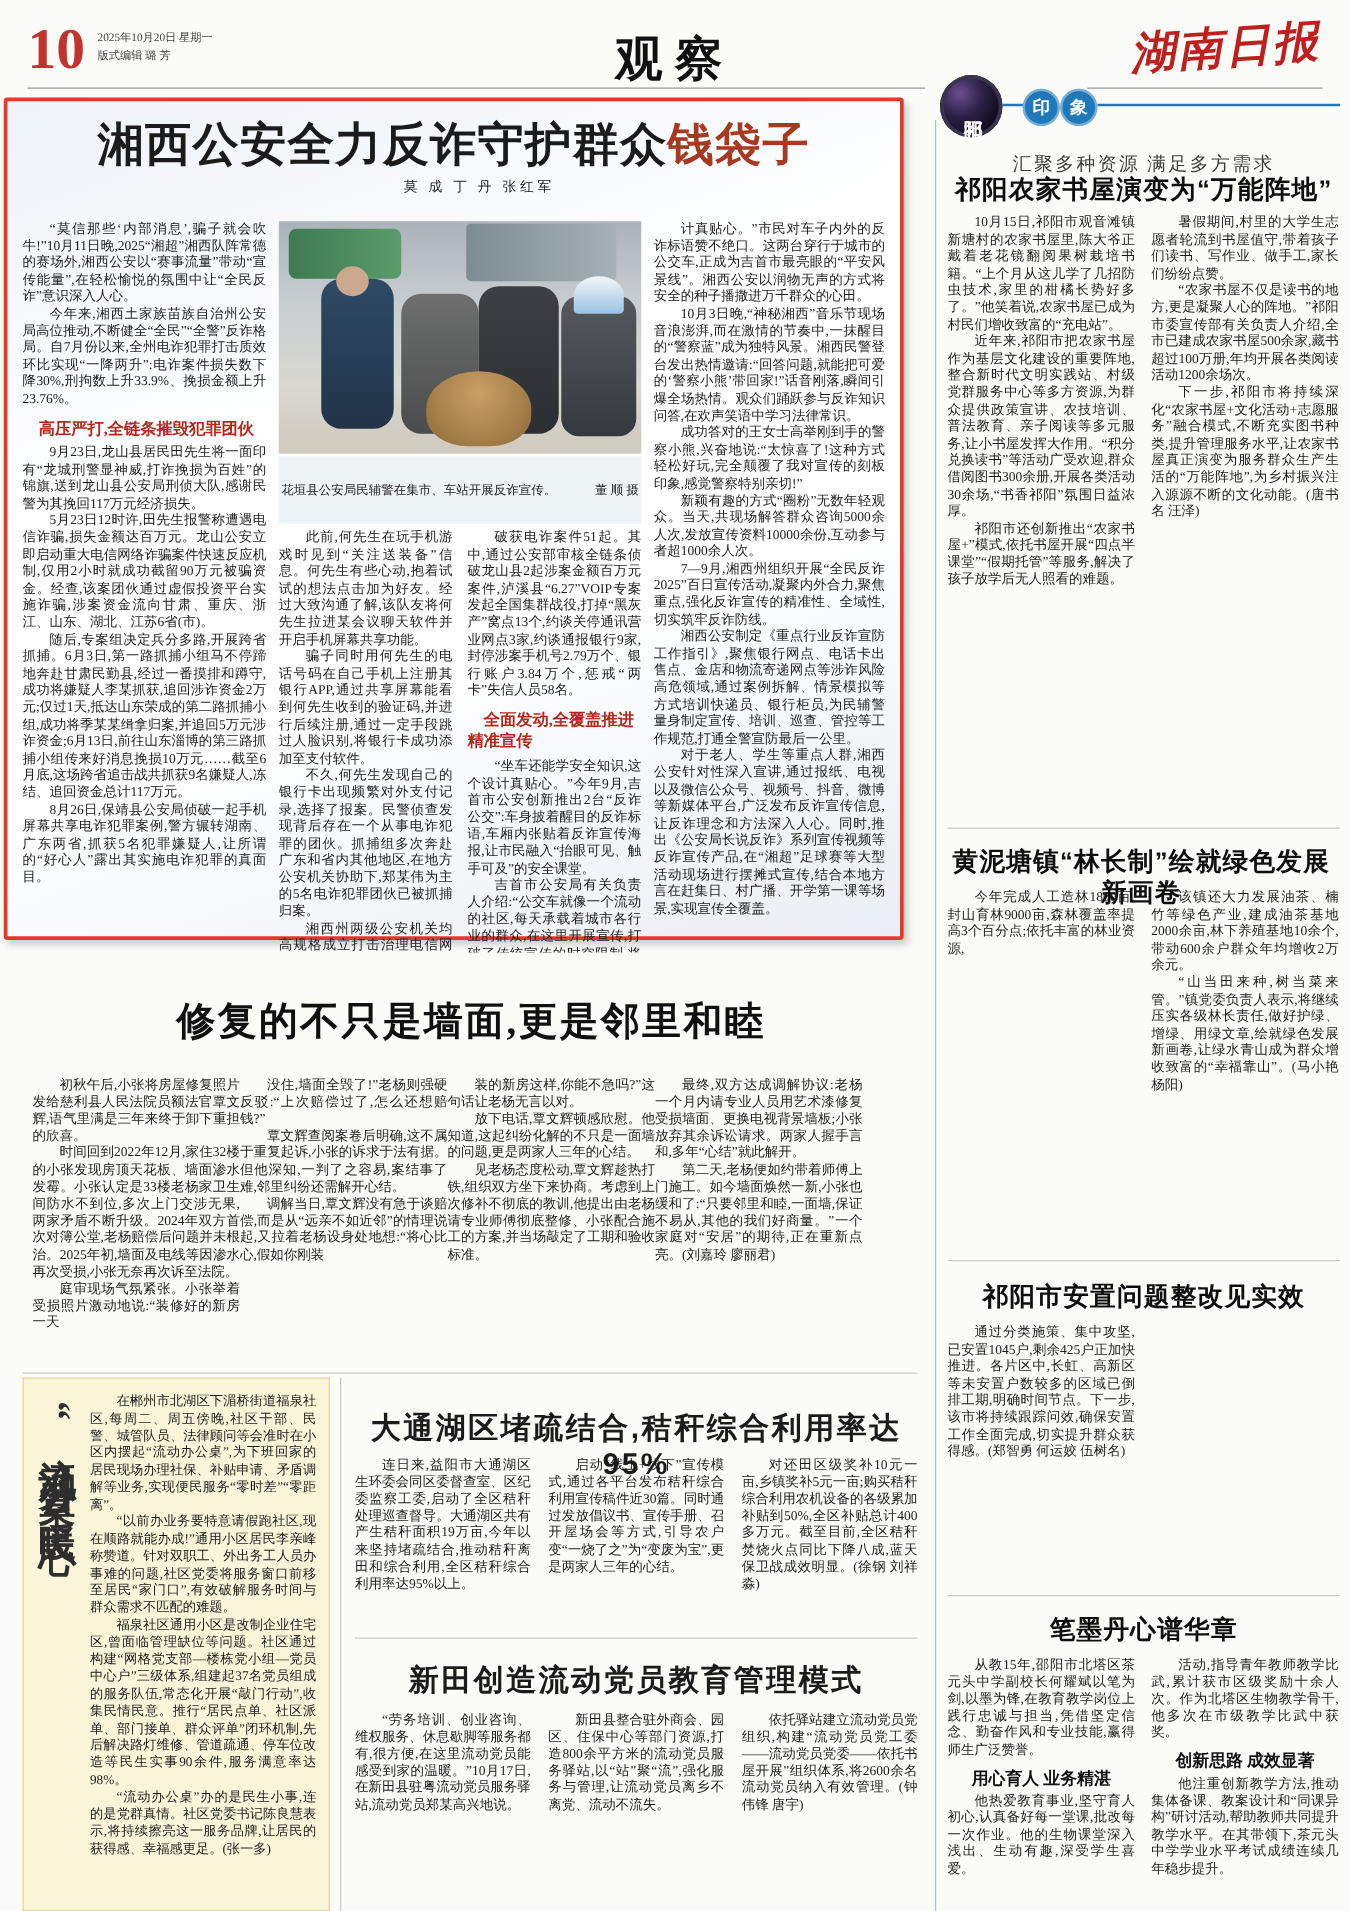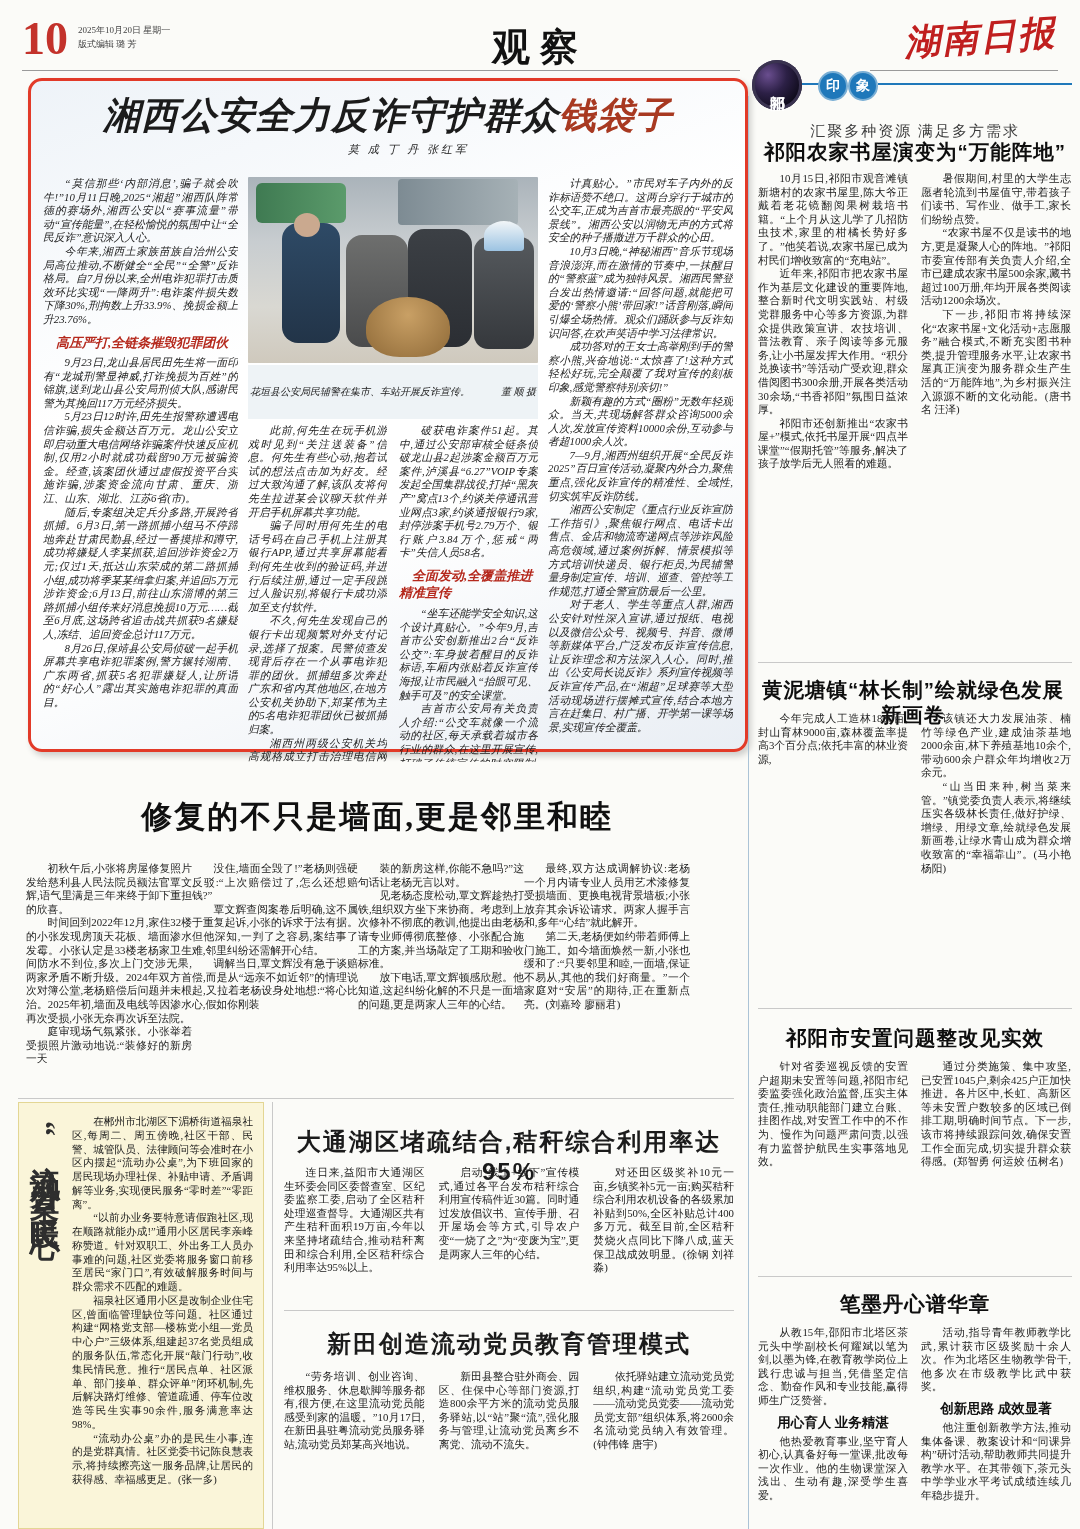--- a/index.html
+++ b/index.html
@@ -8,23 +8,23 @@
   .sans{font-family:"Liberation Sans","DejaVu Sans",sans-serif;}
   .abs{position:absolute;}
   
   .pagenum{font-size:46px;font-weight:bold;color:#c3322b;line-height:1;}
   .dateline{font-size:9px;color:#444;line-height:1.5;}
   .section-title{font-size:38px;font-weight:700;letter-spacing:10px;color:#111;}
   .masthead{font-size:36px;font-weight:bold;color:#c01f1f;font-style:italic;transform:rotate(-4deg);letter-spacing:2px;}
   .hrule{position:absolute;background:#9a9a9a;height:1px;}
   .vrule{position:absolute;background:#c9c9c9;width:1px;}
   
-  .redbox{left:28px;top:78px;width:714px;height:668px;border:3px solid #e23a28;border-radius:14px;
+  .redbox{left:3px;top:78px;width:714px;height:668px;border:3px solid #e23a28;border-radius:3px;
           background:linear-gradient(160deg,#eef3f8 0%,#ffffff 38%,#ffffff 62%,#e9eef4 100%);
-          box-shadow:3px 4px 6px rgba(0,0,0,.18);font-style:italic;}
+          box-shadow:3px 4px 6px rgba(0,0,0,.18);}
   .main-headline{text-align:center;padding-top:16px;font-size:37px;font-weight:900;letter-spacing:1px;line-height:1.05;}
   .main-headline .red{color:#a83921;}
   .main-byline{text-align:center;font-size:11px;color:#222;margin-top:6px;letter-spacing:3px;padding-left:41px;}
   .mcontent{position:absolute;left:12px;top:96px;width:690px;height:558px;display:flex;gap:10px;}
   .mcol{overflow:hidden;}
   .bodytext{font-size:10.8px;line-height:1.26;text-align:justify;}
   .bodytext p{margin:0;text-indent:2em;}
   .subhead{color:#b5291d;font-weight:bold;font-size:13px;line-height:1.35;margin:7px 0 5px 0;text-align:left;text-indent:1em;}
   
   .photo{width:290px;height:186px;position:relative;overflow:hidden;border-radius:1px;
@@ -153,22 +153,22 @@
     <p>时间回到2022年12月,家住32楼的小张发现房顶天花板、墙面渗水发霉。小张认定是33楼老杨家卫生间防水不到位,多次上门交涉无果,两家矛盾不断升级。2024年双方首次对簿公堂,老杨赔偿后问题并未根治。2025年初,墙面及电线等因渗水再次受损,小张无奈再次诉至法院。</p>
     <p>庭审现场气氛紧张。小张举着受损照片激动地说:“装修好的新房一天</p>
   </div>
   <div class="fcol bodytext">
     <p>没住,墙面全毁了!”老杨则强硬反驳:“上次赔偿过了,怎么还想赔钱?”</p>
     <p>覃文辉查阅案卷后明确,这不属于重复起诉,小张的诉求于法有据。但他深知,一判了之容易,案结事了难,邻里纠纷还需解开心结。</p>
     <p>调解当日,覃文辉没有急于谈赔偿,而是从“远亲不如近邻”的情理说起,又拉着老杨设身处地想:“将心比心,假如你刚装</p>
   </div>
   <div class="fcol bodytext">
     <p>装的新房这样,你能不急吗?”这句话让老杨无言以对。</p>
+    <p>放下电话,覃文辉顿感欣慰。他知道,这起纠纷化解的不只是一面墙的问题,更是两家人三年的心结。</p>
     <p>见老杨态度松动,覃文辉趁热打铁,组织双方坐下来协商。考虑到上次修补不彻底的教训,他提出由老杨请专业师傅彻底整修、小张配合施工的方案,并当场敲定了工期和验收标准。</p>
-    <p>放下电话,覃文辉顿感欣慰。他知道,这起纠纷化解的不只是一面墙的问题,更是两家人三年的心结。</p>
   </div>
   <div class="fcol bodytext">
     <p>最终,双方达成调解协议:老杨一个月内请专业人员用艺术漆修复受损墙面、更换电视背景墙板;小张放弃其余诉讼请求。两家人握手言和,多年“心结”就此解开。</p>
     <p>第二天,老杨便如约带着师傅上门施工。如今墙面焕然一新,小张也缓和了:“只要邻里和睦,一面墙,保证不易从,其他的我们好商量。”一个家庭对“安居”的期待,正在重新点亮。(刘嘉玲 廖丽君)</p>
   </div>
 </div>
 
 <div class="hrule" style="left:18px;top:1098px;width:716px;background:#c9c9c9;"></div>
 <div class="vrule" style="left:272px;top:1102px;height:427px;"></div>
 
@@ -199,21 +199,21 @@
 
 <div class="abs midhead sans" style="left:284px;top:1328px;width:450px;">新田创造流动党员教育管理模式</div>
 <div class="abs threecol" style="left:284px;top:1370px;width:450px;height:159px;">
   <div class="tcol bodytext">
       <p>“劳务培训、创业咨询、维权服务、休息歇脚等服务都有,很方便,在这里流动党员能感受到家的温暖。”10月17日,在新田县驻粤流动党员服务驿站,流动党员郑某高兴地说。</p>
     </div>
   <div class="tcol bodytext">
       <p>新田县整合驻外商会、园区、住保中心等部门资源,打造800余平方米的流动党员服务驿站,以“站”聚“流”,强化服务与管理,让流动党员离乡不离党、流动不流失。</p>
     </div>
   <div class="tcol bodytext">
-      <p>依托驿站建立流动党员党组织,构建“流动党员党工委——流动党员党委——流动党员党支部”组织体系,将2600余名流动党员纳入有效管理。(钟伟锋 唐宇)</p>
+      <p>依托驿站建立流动党员党组织,构建“流动党员党工委——流动党员党委——依托书屋开展”组织体系,将2600余名流动党员纳入有效管理。(钟伟锋 唐宇)</p>
     </div>
 </div>
 
 <div class="rail-border"></div>
 
 <div class="badge-row">
   <div class="lens">
       <span>祁阳</span>
     </div>
   <div class="badge-line" style="left:50px;width:18px;"></div>
@@ -248,23 +248,20 @@
     <p>该镇还大力发展油茶、楠竹等绿色产业,建成油茶基地2000余亩,林下养殖基地10余个,带动600余户群众年均增收2万余元。</p>
     <p>“山当田来种,树当菜来管。”镇党委负责人表示,将继续压实各级林长责任,做好护绿、增绿、用绿文章,绘就绿色发展新画卷,让绿水青山成为群众增收致富的“幸福靠山”。(马小艳 杨阳)</p>
   </div>
 </div>
 
 <div class="rail-div" style="top:1008px;"></div>
 
 <div class="abs rail-title sans" style="left:758px;top:1026px;width:314px;">祁阳市安置问题整改见实效</div>
 <div class="abs twocol" style="left:758px;top:1060px;width:314px;height:208px;">
   <div class="rcol bodytext">
-      <p>针对省委巡视反馈的安置户超期未安置等问题,祁阳市纪委监委强化政治监督,压实主体责任,推动职能部门建立台账、挂图作战,对安置工作中的不作为、慢作为问题严肃问责,以强有力监督护航民生实事落地见效。</p>
-    </div>
-  <div class="rcol bodytext">
       <p>通过分类施策、集中攻坚,已安置1045户,剩余425户正加快推进。各片区中,长虹、高新区等未安置户数较多的区域已倒排工期,明确时间节点。下一步,该市将持续跟踪问效,确保安置工作全面完成,切实提升群众获得感。(郑智勇 何运姣 伍树名)</p>
     </div>
 </div>
 
 <div class="rail-div" style="top:1276px;"></div>
 
 <div class="abs rail-title sans" style="left:758px;top:1292px;width:314px;">笔墨丹心谱华章</div>
 <div class="abs twocol" style="left:758px;top:1326px;width:314px;height:203px;">
   <div class="rcol bodytext">
     <p>从教15年,邵阳市北塔区茶元头中学副校长何耀斌以笔为剑,以墨为锋,在教育教学岗位上践行忠诚与担当,凭借坚定信念、勤奋作风和专业技能,赢得师生广泛赞誉。</p>

